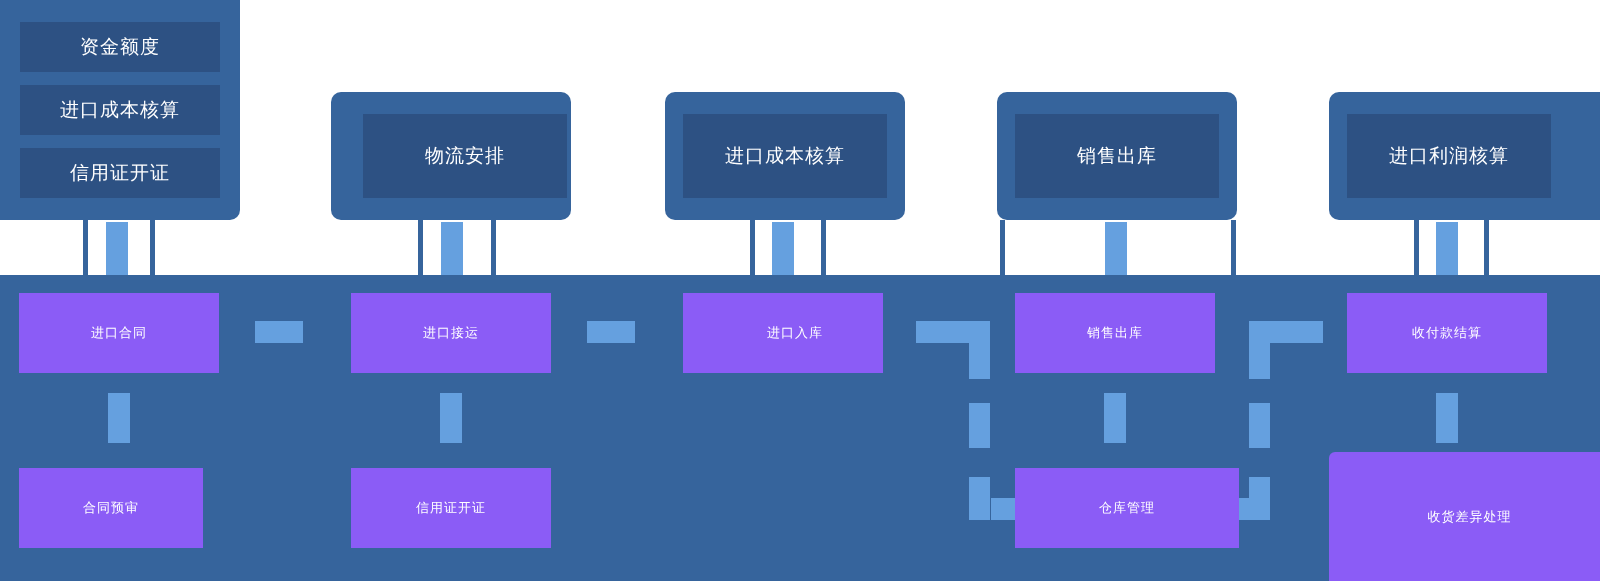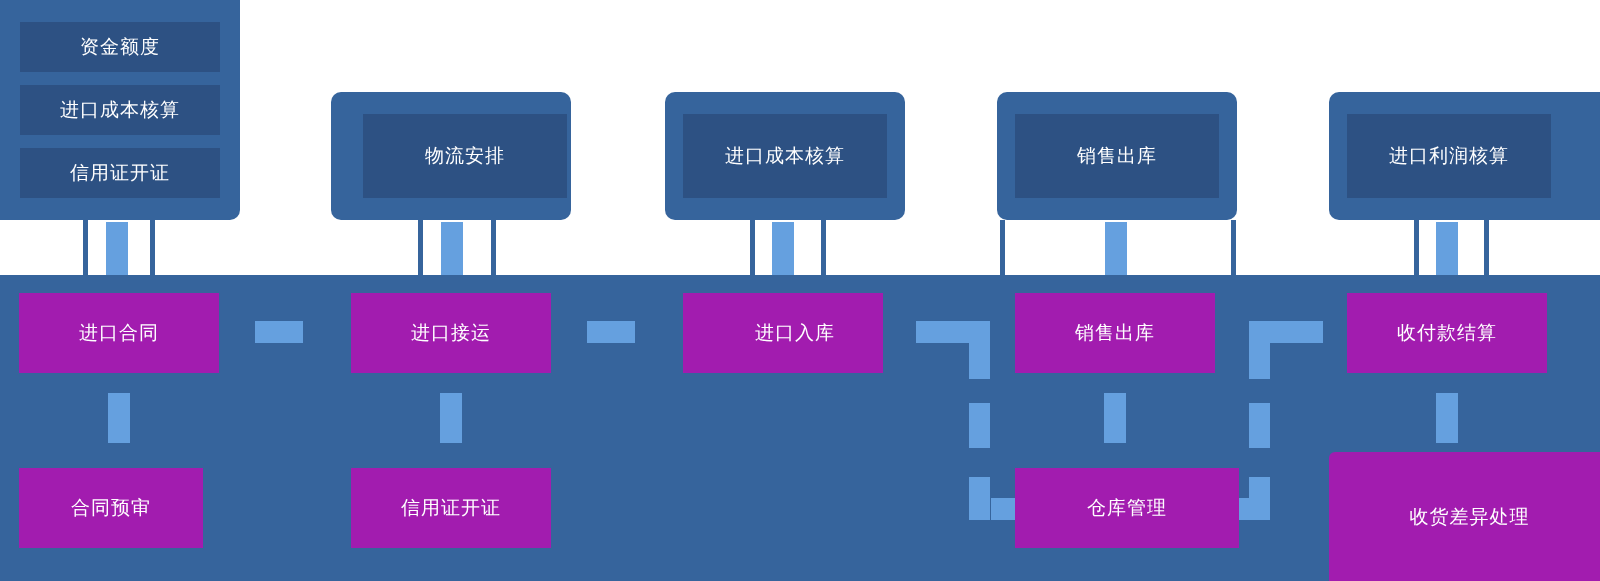--- a/index.html
+++ b/index.html
@@ -51,26 +51,26 @@
     align-items: center;
     justify-content: center;
     font-size: 19px;
     letter-spacing: 1px;
     box-sizing: border-box;
     text-align: center;
   }
   
   .node {
     position: absolute;
-    background: #a21caf;
+    background: #8b5cf6;
     color: #ffffff;
     display: flex;
     align-items: center;
     justify-content: center;
-    font-size: 19px;
+    font-size: 13px;
     letter-spacing: 1px;
     box-sizing: border-box;
   }
   
   .conn {
     position: absolute;
     background: #65a0df;
   }
   
   .leg {

